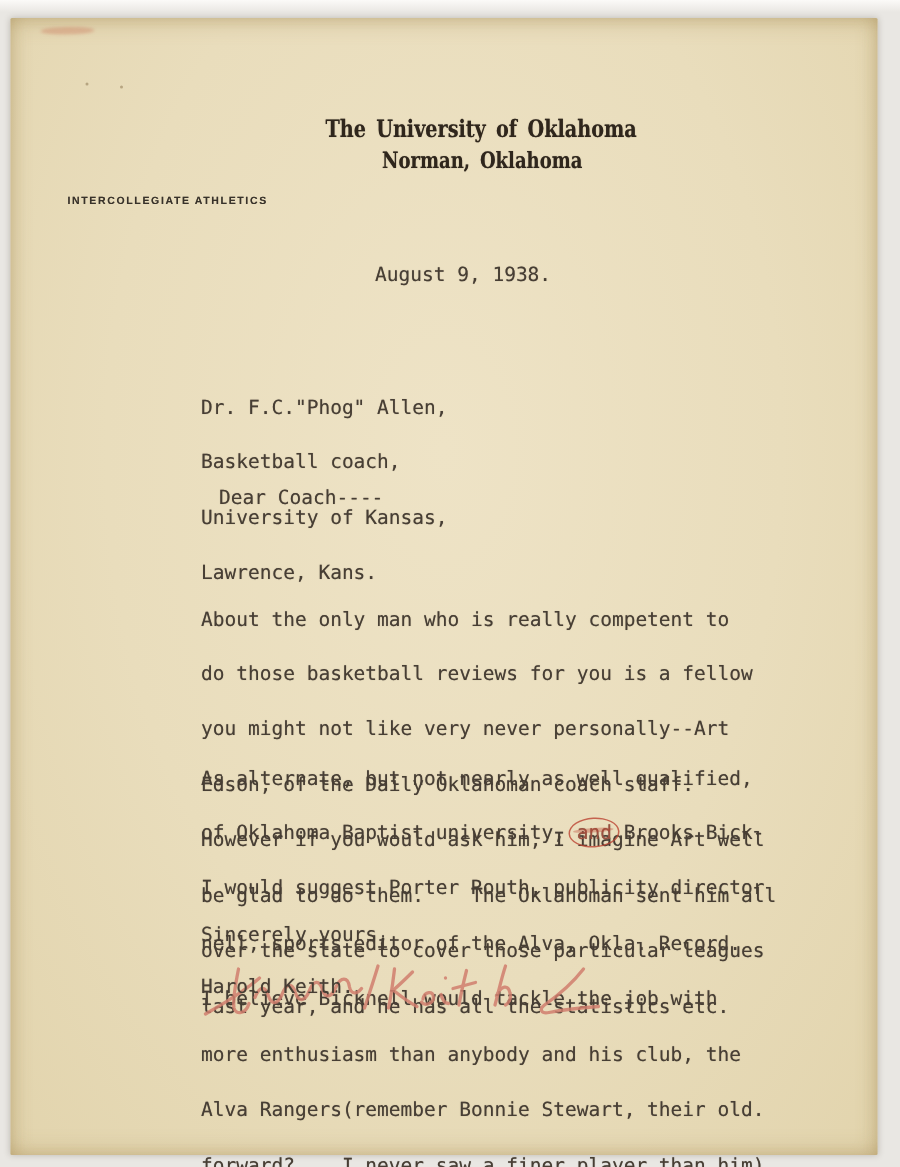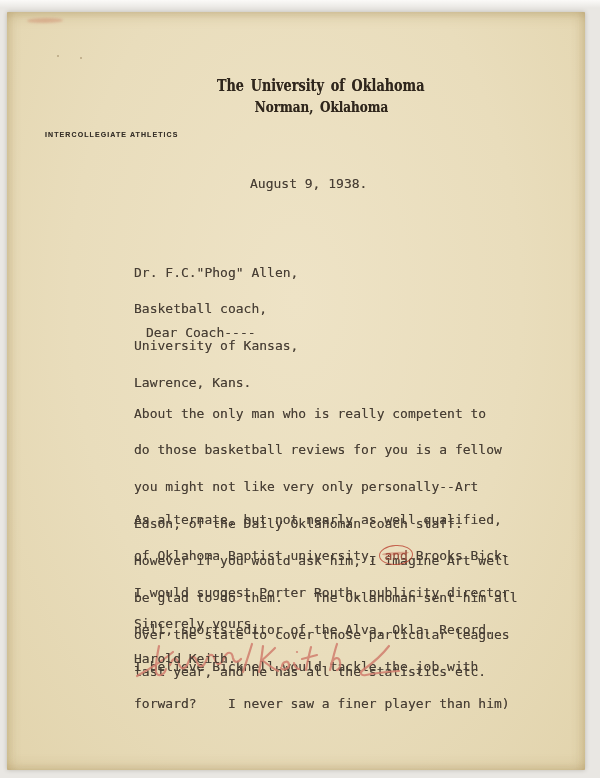--- a/index.html
+++ b/index.html
@@ -75,34 +75,36 @@
     <div class="tline">Basketball coach,</div>
     <div class="tline">University of Kansas,</div>
     <div class="tline">Lawrence, Kans.</div>
   </div>
 
   <div class="type" style="left:127px;top:315px;padding-left:12px;">Dear Coach----</div>
 
   <div class="type" style="left:127px;top:371px;">
     <div class="tline">About the only man who is really competent to</div>
     <div class="tline">do those basketball reviews for you is a fellow</div>
-    <div class="tline">you might not like very only personally--Art</div>
+    <div class="tline">you might not like very never personally--Art</div>
     <div class="tline">Edson, of the Daily Oklahoman coach staff.</div>
     <div class="tline">However if you would ask him, I imagine Art well</div>
     <div class="tline">be glad to do them.    The Oklahoman sent him all</div>
     <div class="tline">over the state to cover those particular leagues</div>
     <div class="tline">last year, and he has all the statistics etc.</div>
   </div>
 
   <div class="type" style="left:127px;top:477px;">
     <div class="tline">As alternate, but not nearly as well qualified,</div>
     <div class="tline"><span>of Oklahoma Baptist university, </span><span class="circled">and</span><span> Brooks Bick-</span></div>
     <div class="tline">I would suggest Porter Routh, publicity director</div>
     <div class="tline">nell, sports editor of the Alva, Okla. Record.</div>
     <div class="tline">I believe Bicknell would tackle the job with</div>
+    <div class="tline">more enthusiasm than anybody and his club, the</div>
+    <div class="tline">Alva Rangers(remember Bonnie Stewart, their old.</div>
     <div class="tline">forward?    I never saw a finer player than him)</div>
     
   </div>
 
   <div class="type" style="left:127px;top:606px;">Sincerely yours,</div>
 
   <div class="sig">
     <svg width="280" height="50" viewBox="0 0 280 50" role="img" aria-label="Harold Keith">
       <g fill="none" stroke="#d17e6e" stroke-width="2.2" stroke-linecap="round" opacity="0.85">
         <path d="M48,20 C40,27 28,35 12,44"></path>

